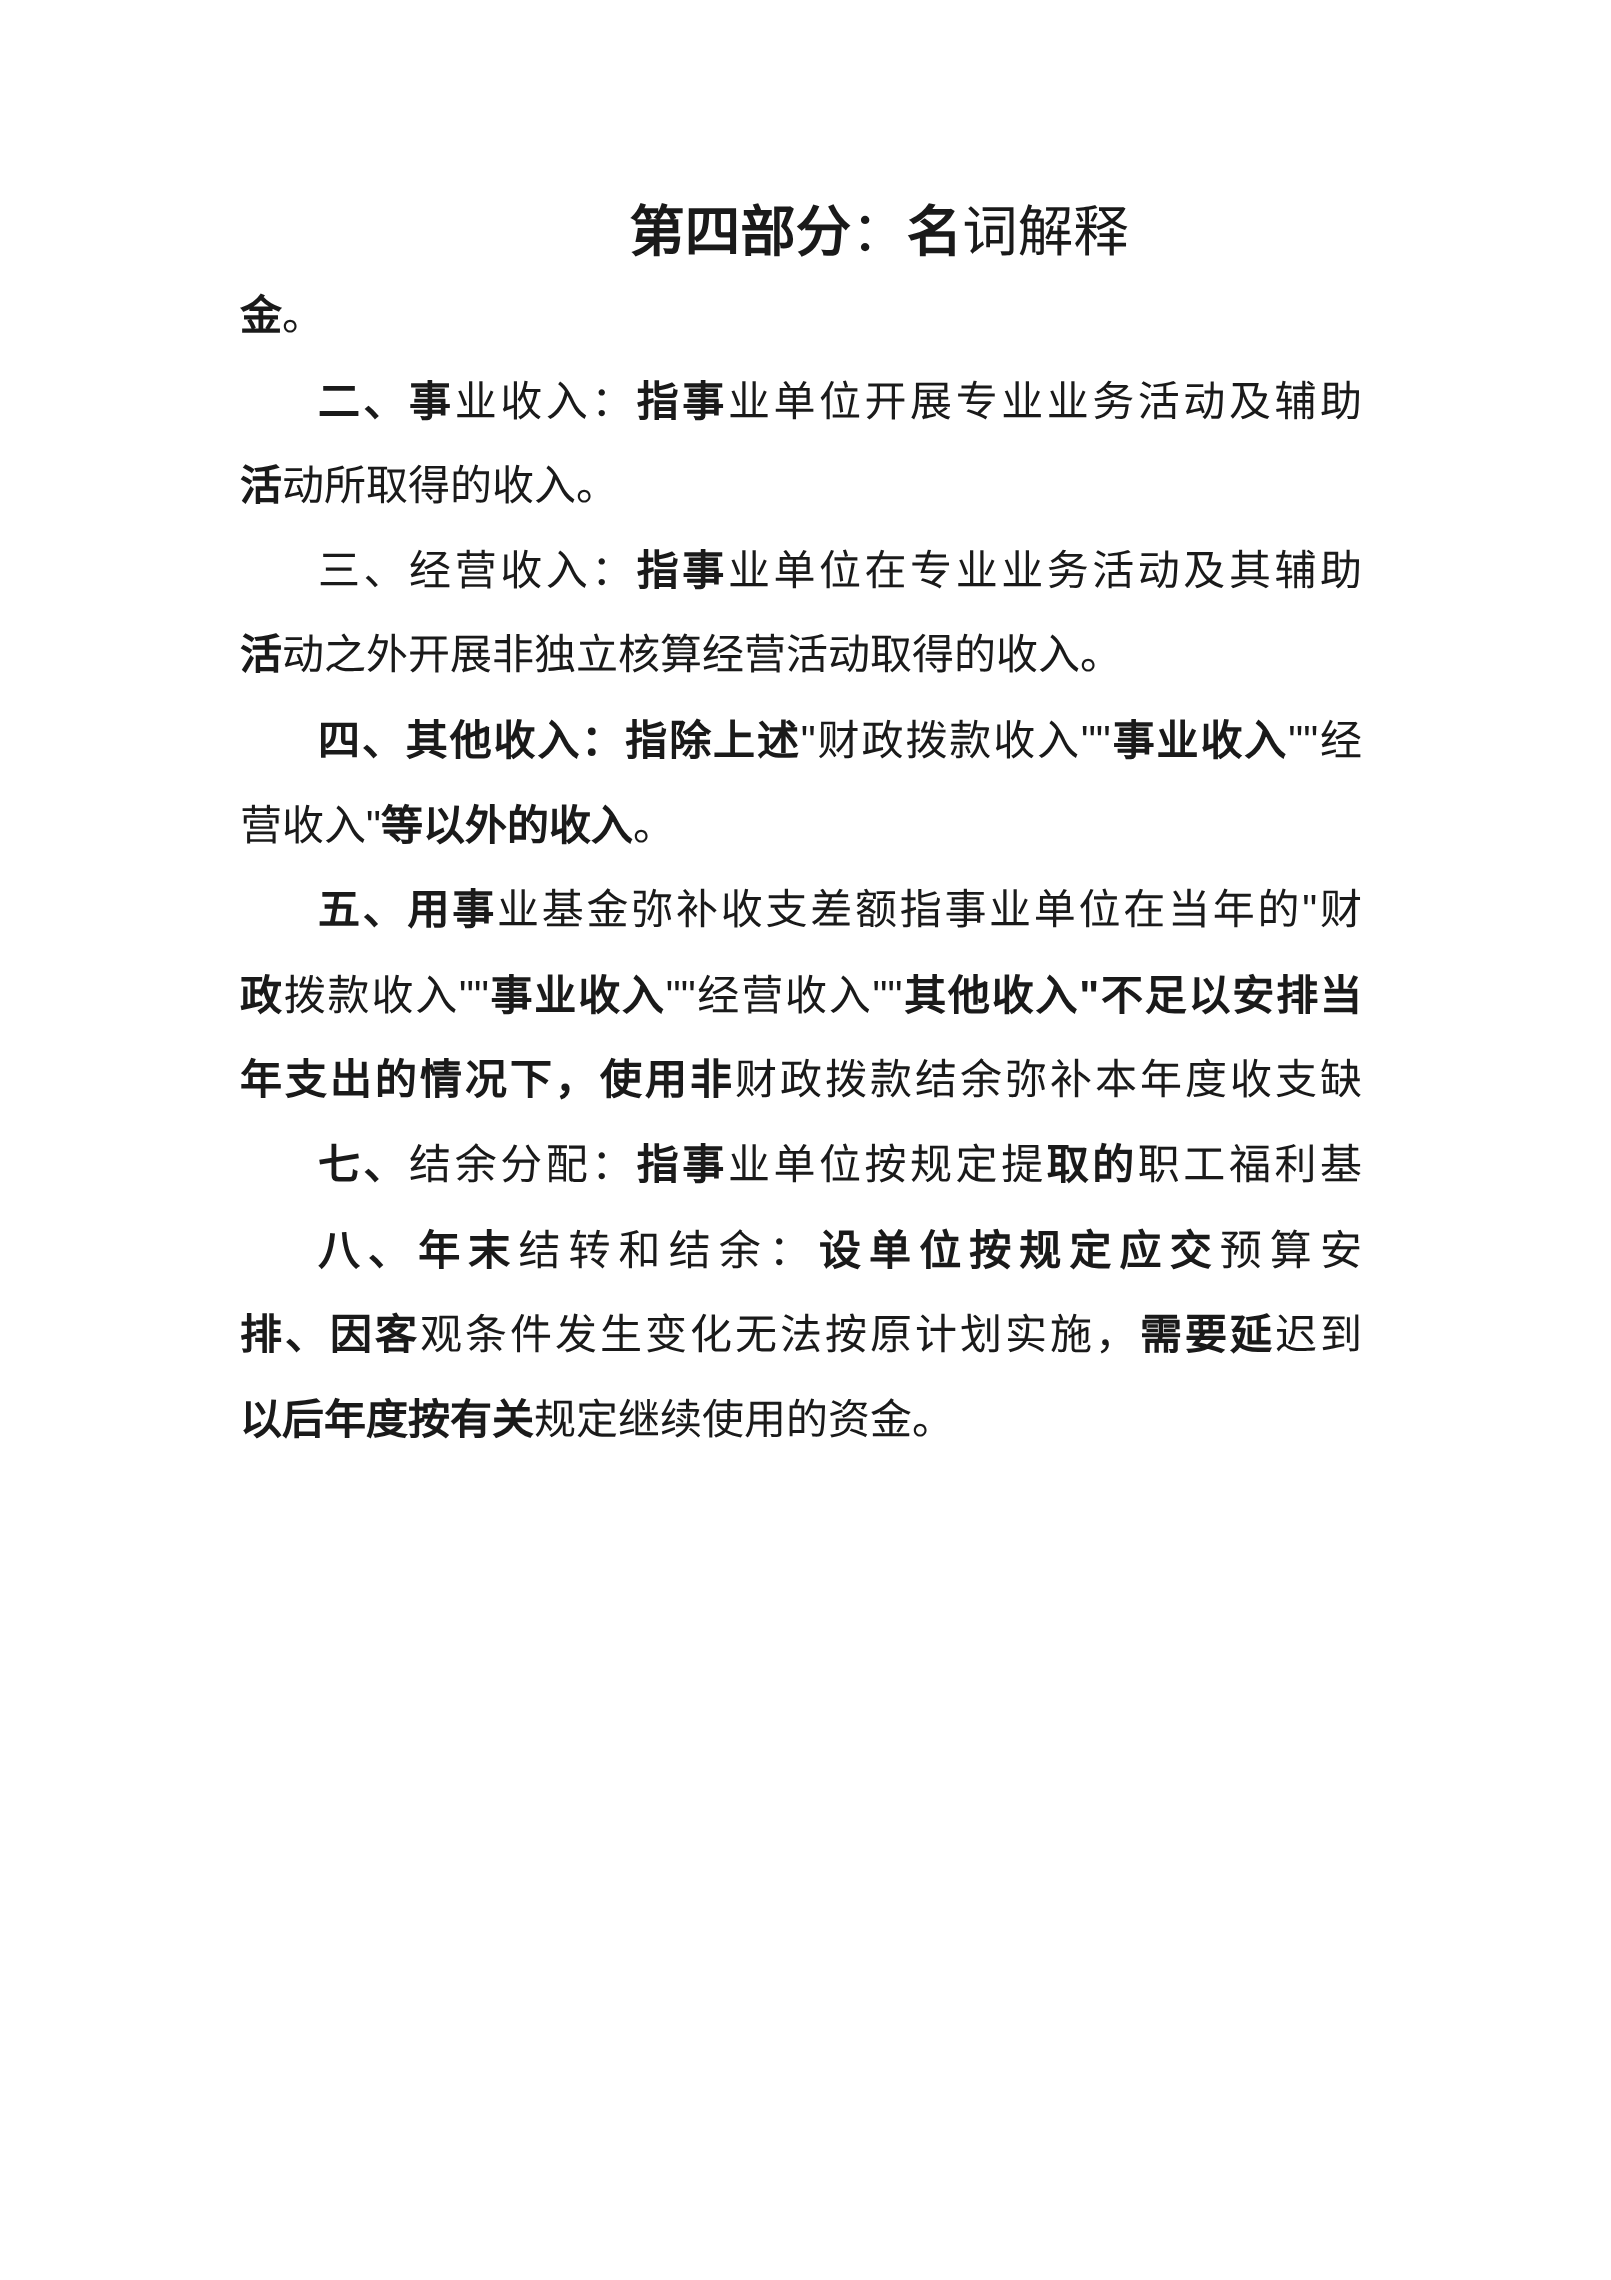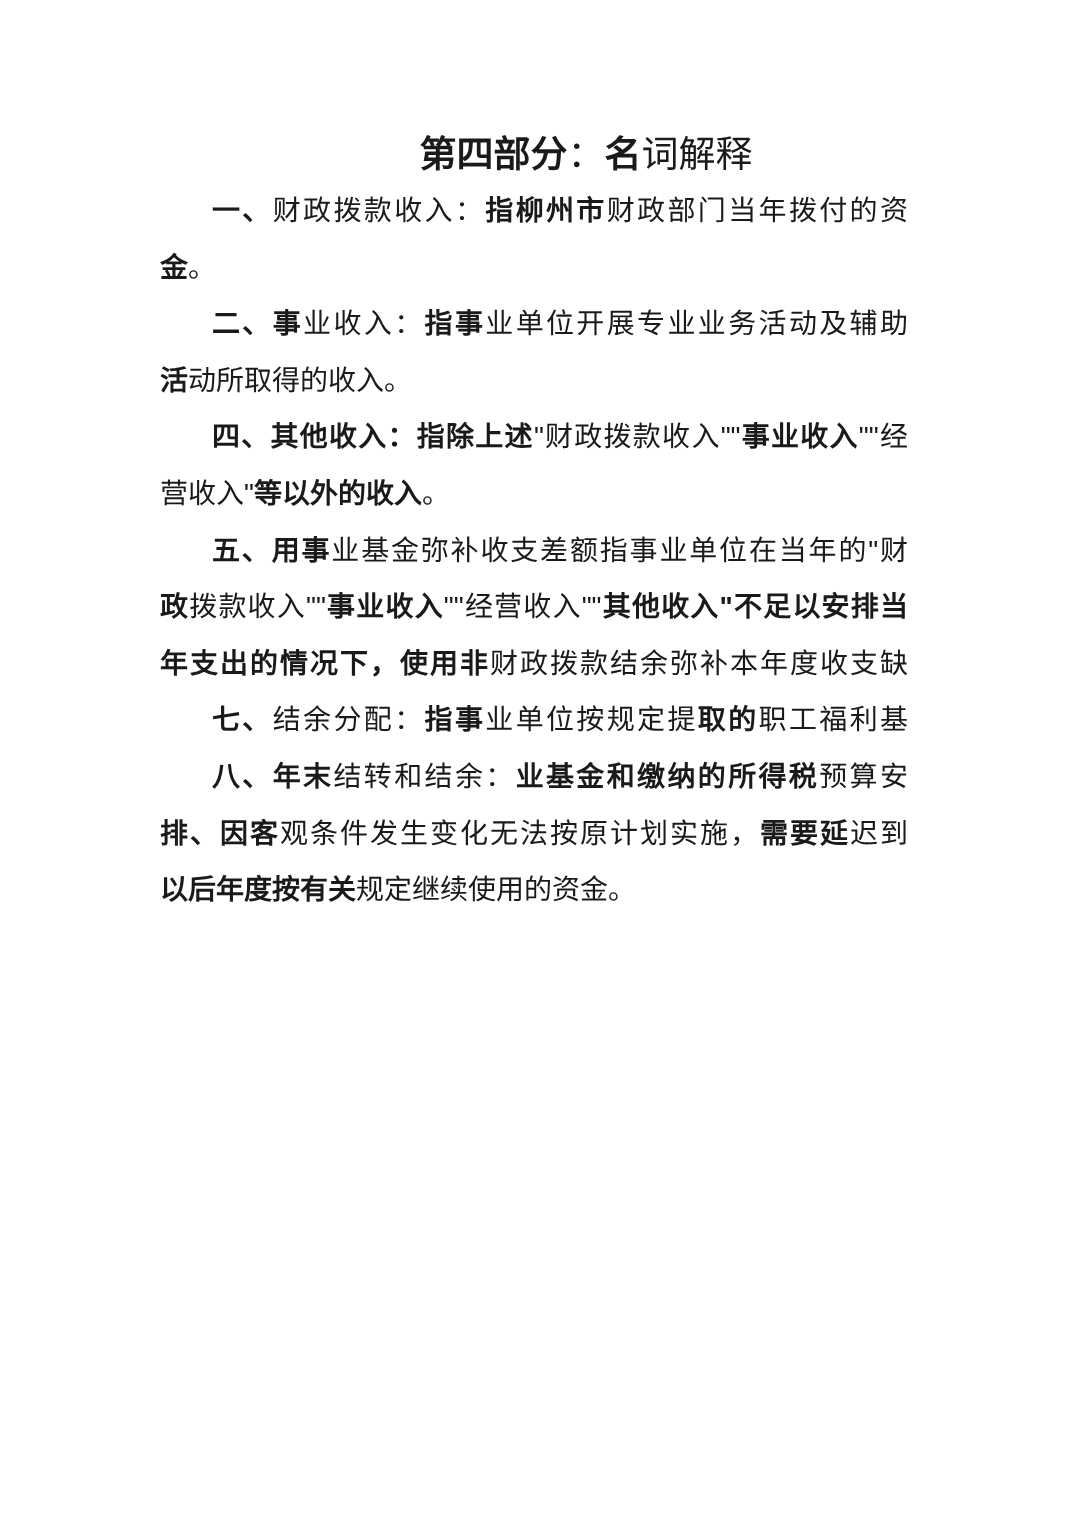--- a/index.html
+++ b/index.html
@@ -50,49 +50,50 @@
 </style>
 </head>
 <body>
 
 <div class="page">
   <div class="content">
 
     <div class="title-line"><span class="b">第四部分</span><span class="r">：</span><span class="b">名</span><span class="r">词解释</span></div>
 
     <div>
-      <div class="line indent just"><span class="b">一、</span><span class="r">财政拨款收入：</span><span class="b">指柳州市</span><span class="r">财政部门当年拨付的资</span></div>
       <div class="line"><span class="b">金</span><span class="r">。</span></div>
     </div>
 
     <div>
       <div class="line indent just"><span class="b">二、事</span><span class="r">业收入：</span><span class="b">指事</span><span class="r">业单位开展专业业务活动及辅助</span></div>
       <div class="line"><span class="b">活</span><span class="r">动所取得的收入。</span></div>
     </div>
 
     <div>
+      <div class="line indent just"><span class="r">三、经营收入：</span><span class="b">指事</span><span class="r">业单位在专业业务活动及其辅助</span></div>
+      <div class="line"><span class="b">活</span><span class="r">动之外开展非独立核算经营活动取得的收入。</span></div>
     </div>
 
     <div>
       <div class="line indent just"><span class="b">四、其他收入：指除上述</span><span class="r">"财政拨款收入""</span><span class="b">事业收入</span><span class="r">""经</span></div>
       <div class="line"><span class="r">营收入"</span><span class="b">等以外的收入</span><span class="r">。</span></div>
     </div>
 
     <div>
       <div class="line indent just"><span class="b">五、用事</span><span class="r">业基金弥补收支差额指事业单位在当年的"财</span></div>
       <div class="line just"><span class="b">政</span><span class="r">拨款收入""</span><span class="b">事业收入</span><span class="r">""经营收入""</span><span class="b">其他收入"不足以安排当</span></div>
       <div class="line just"><span class="b">年支出的情况下，使用非</span><span class="r">财政拨款结余弥补本年度收支缺</span></div>
     </div>
 
 
     <div>
       <div class="line indent just"><span class="b">七、</span><span class="r">结余分配：</span><span class="b">指事</span><span class="r">业单位按规定提</span><span class="b">取的</span><span class="r">职工福利基</span></div>
     </div>
 
     <div>
-      <div class="line indent just"><span class="b">八、年末</span><span class="r">结转和结余：</span><span class="b">业基金和缴纳的所得税</span><span class="r">预算安</span></div>
+      <div class="line indent just"><span class="b">八、年末</span><span class="r">结转和结余：</span><span class="b">设单位按规定应交</span><span class="r">预算安</span></div>
       <div class="line just"><span class="b">排、因客</span><span class="r">观条件发生变化无法按原计划实施，</span><span class="b">需要延</span><span class="r">迟到</span></div>
       <div class="line"><span class="b">以后年度按有关</span><span class="r">规定继续使用的资金。</span></div>
     </div>
 
 
   </div>
 </div>
 
 </body></html>

